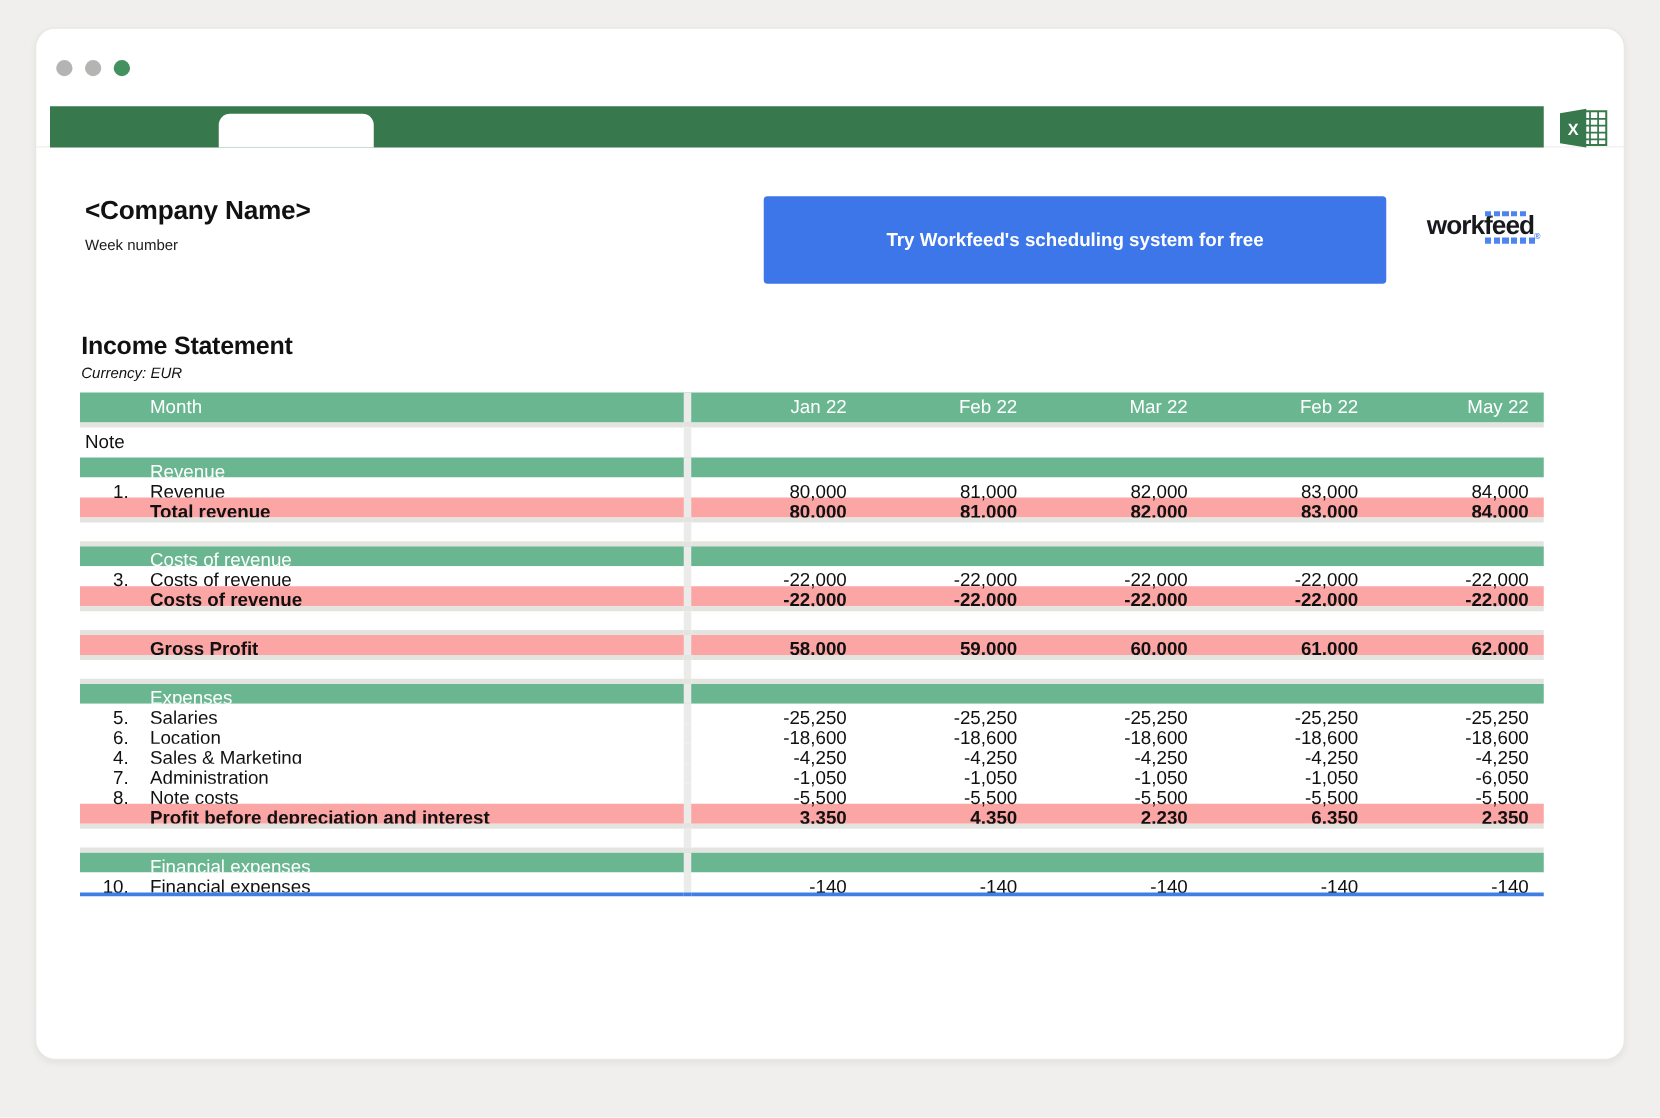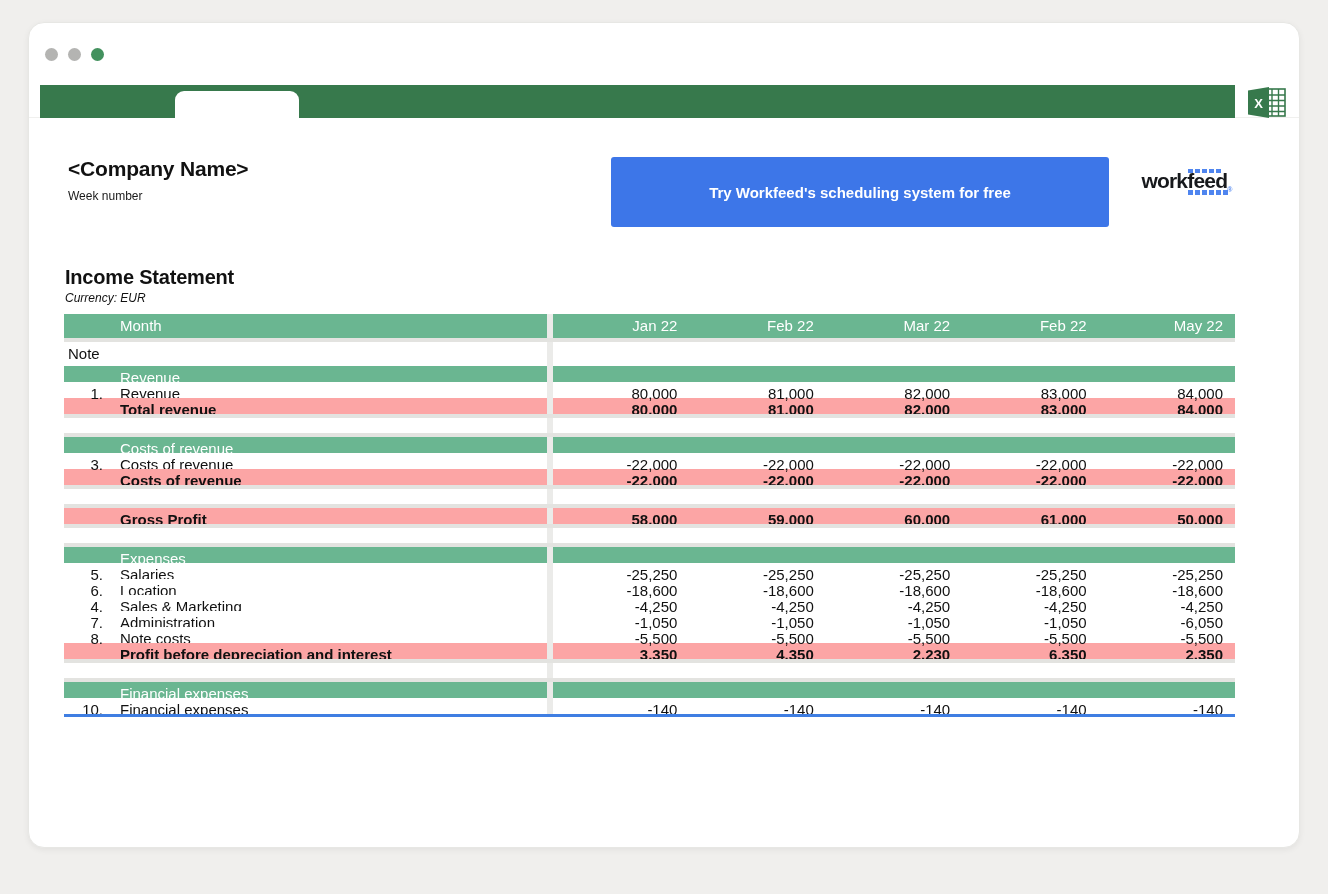--- a/index.html
+++ b/index.html
@@ -283,21 +283,21 @@
         </div>
         <div class="trow row-light">
           <div class="c-num"></div>
           <div class="c-label">Gross Profit</div>
           <div class="c-div"></div>
           <div class="c-vals">
             <div class="c-val">58,000</div>
             <div class="c-val">59,000</div>
             <div class="c-val">60,000</div>
             <div class="c-val">61,000</div>
-            <div class="c-val">50,000</div>
+            <div class="c-val">62,000</div>
           </div>
         </div>
         <div class="trow t-strip">
           <div class="c-num"></div>
           <div class="c-label"></div>
           <div class="c-div"></div>
           <div class="c-vals"></div>
         </div>
         <div class="trow t-spacer row-white">
           <div class="c-num"></div>

